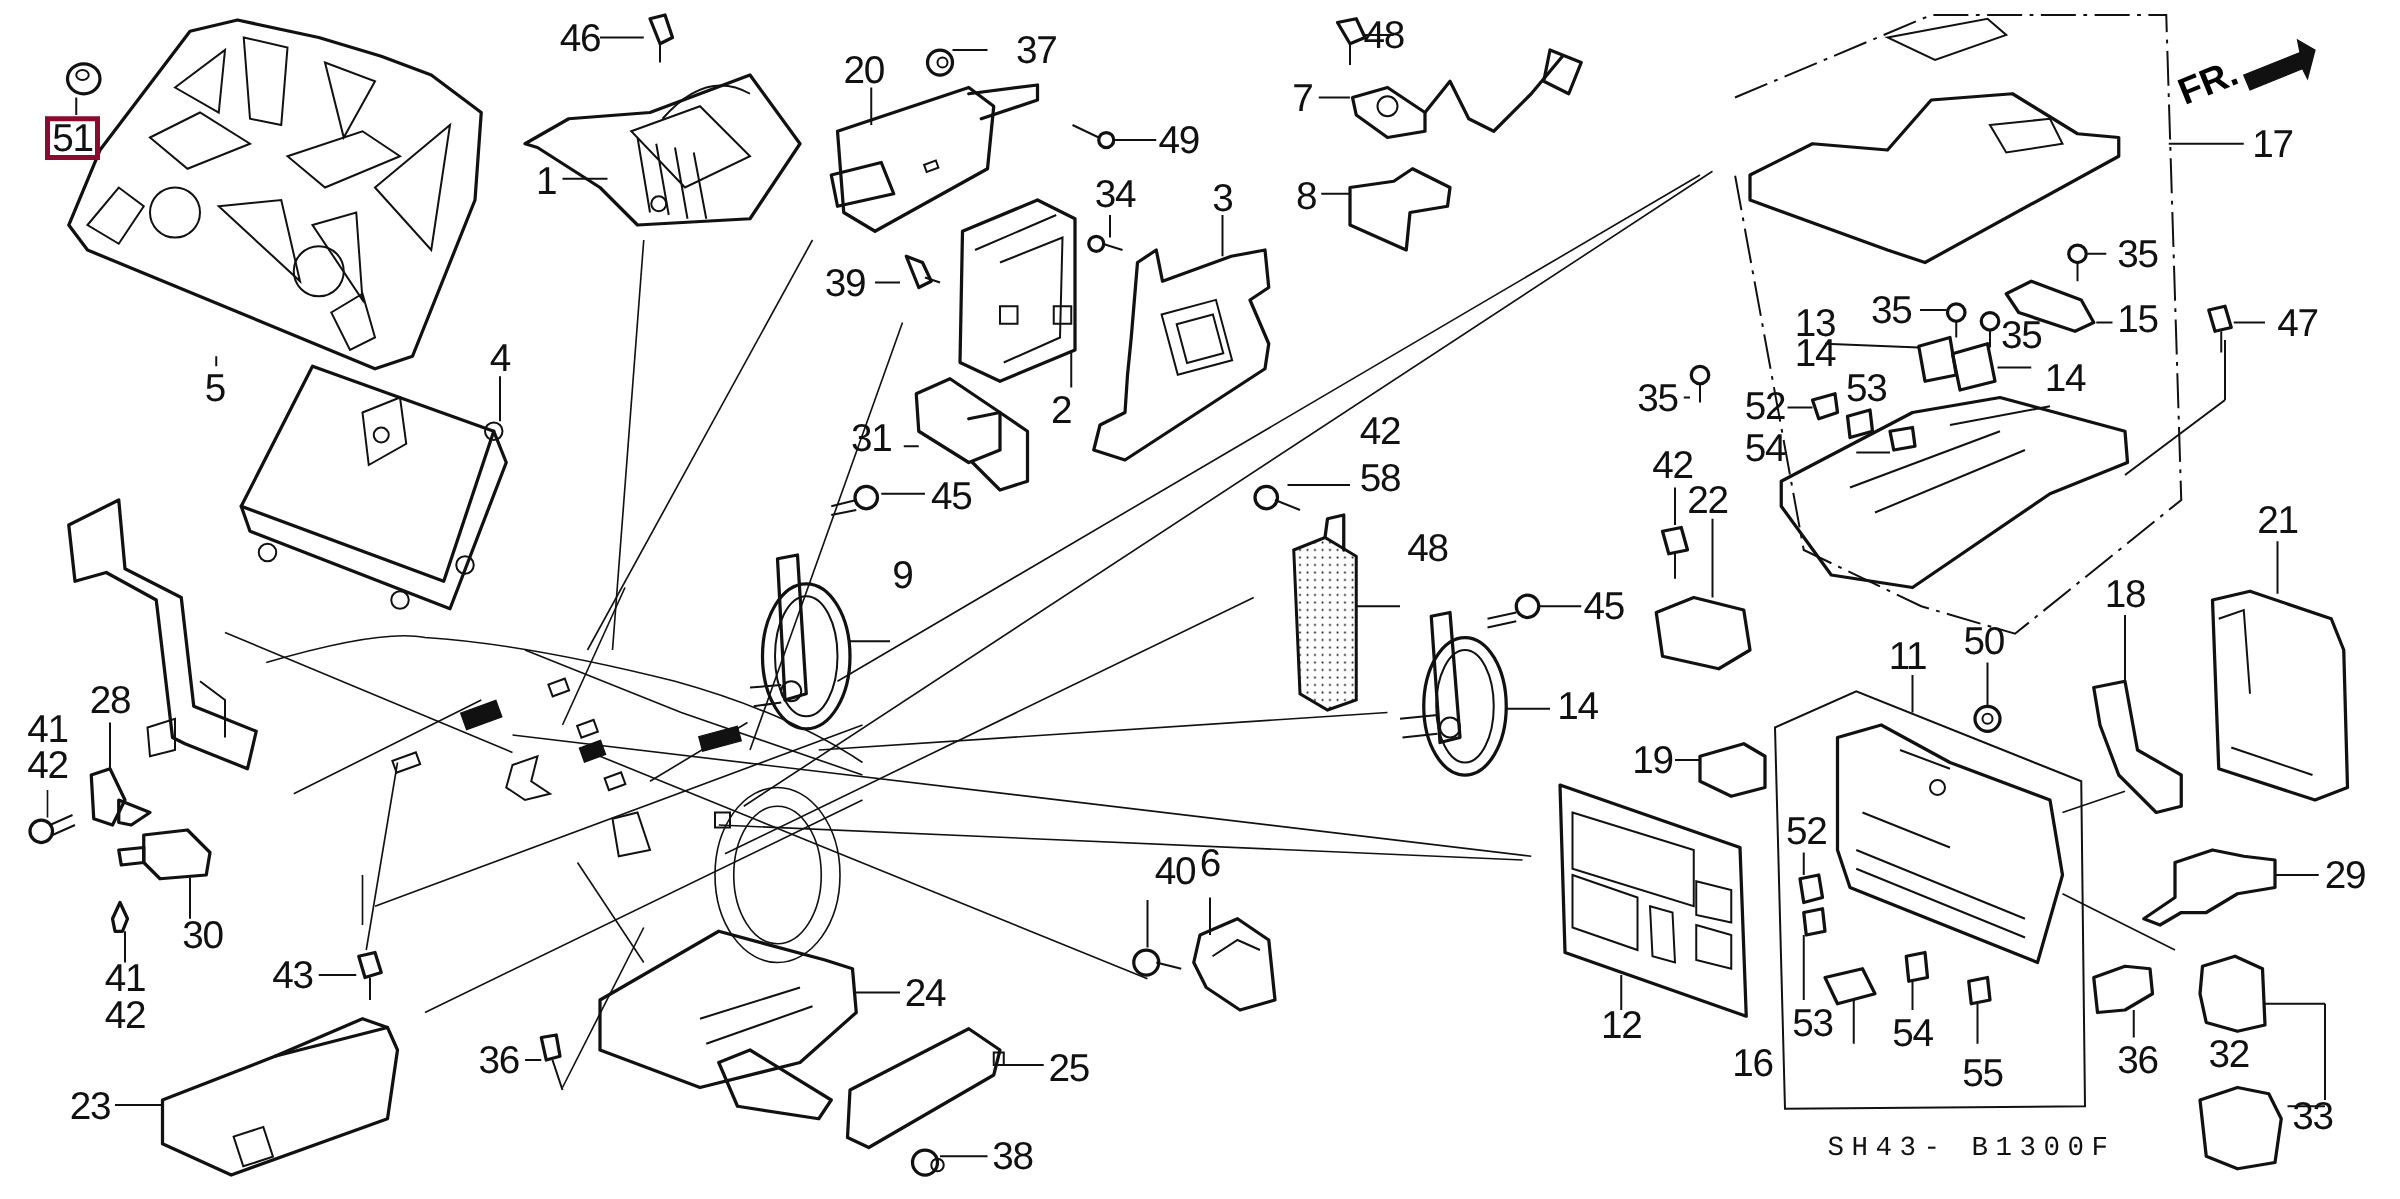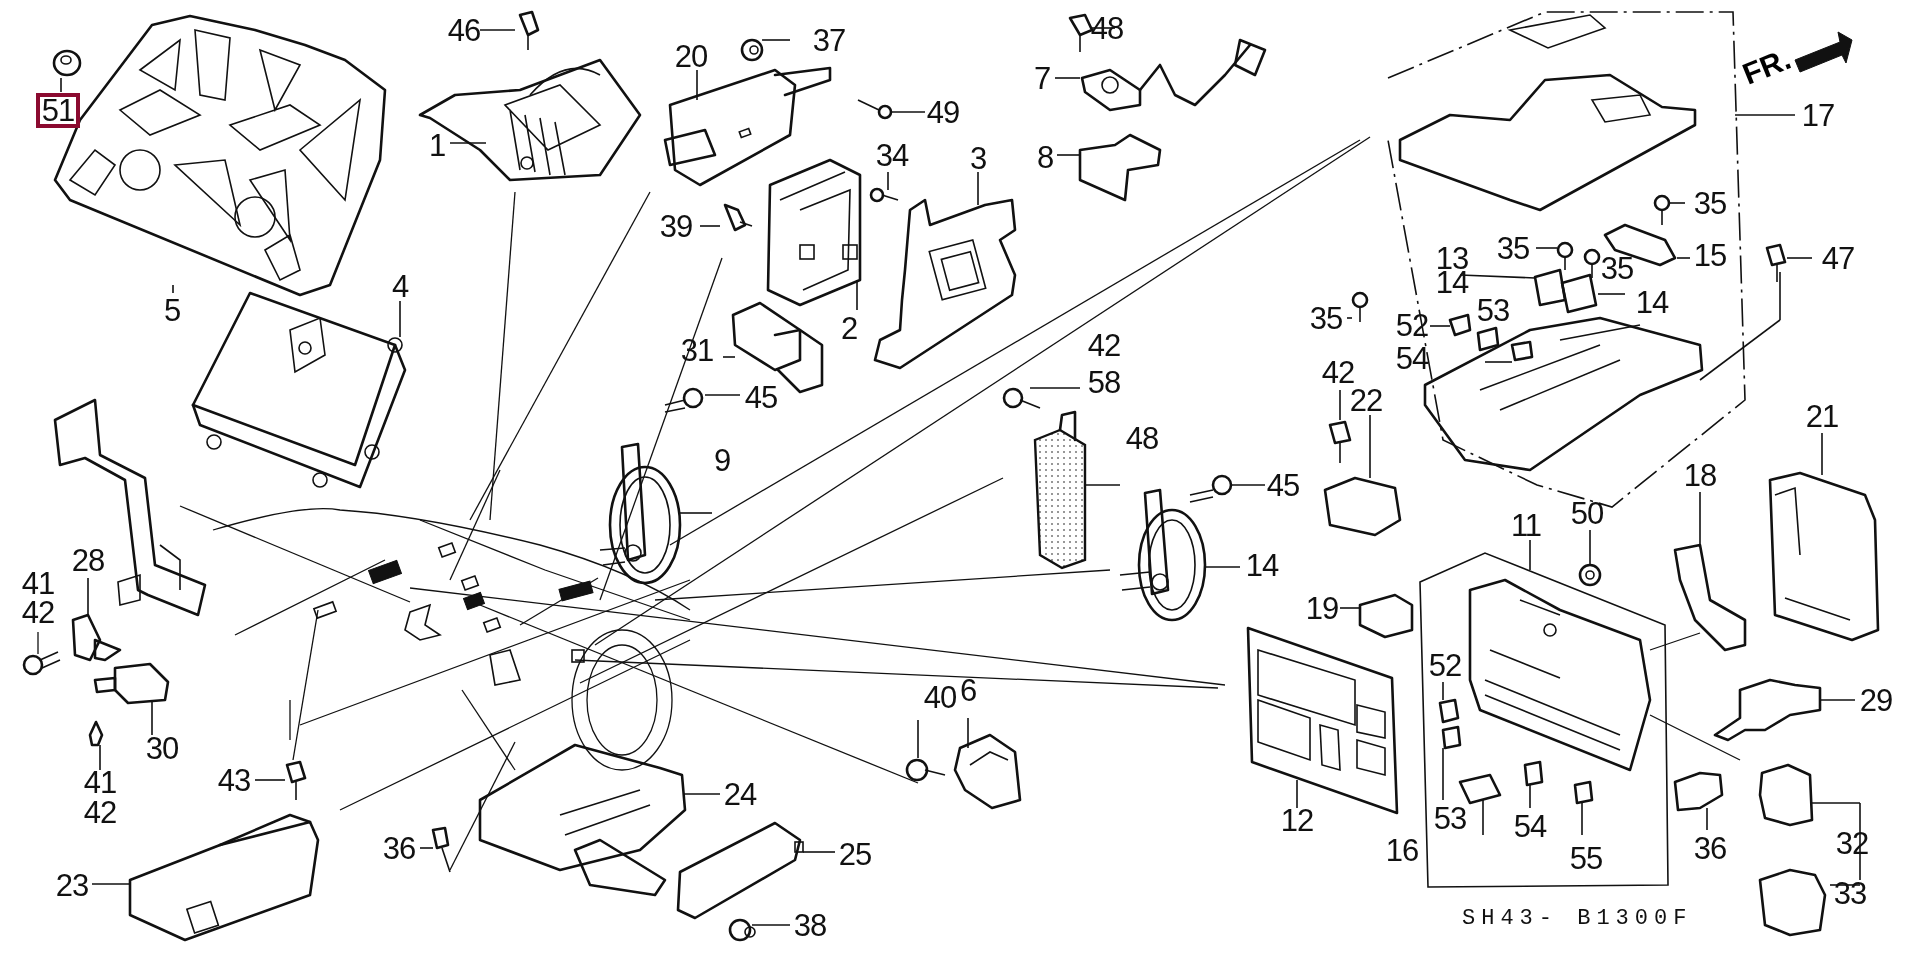--- a/index.html
+++ b/index.html
@@ -452,21 +452,21 @@
 <div class="lbl" style="left:1587px;top:513px">50</div>
 <div class="lbl" style="left:1322px;top:608px">19</div>
 <div class="lbl" style="left:1445px;top:665px">52</div>
 <div class="lbl" style="left:1450px;top:818px">53</div>
 <div class="lbl" style="left:1402px;top:850px">16</div>
 <div class="lbl" style="left:1530px;top:826px">54</div>
 <div class="lbl" style="left:1586px;top:858px">55</div>
 <div class="lbl" style="left:1297px;top:820px">12</div>
 <div class="lbl" style="left:1876px;top:700px">29</div>
 <div class="lbl" style="left:1710px;top:848px">36</div>
-<div class="lbl" style="left:1852px;top:843px">32</div>
+<div class="lbl" style="left:1783px;top:843px">32</div>
 <div class="lbl" style="left:1850px;top:893px">33</div>
 <div class="lbl" style="left:940px;top:697px">40</div>
 <div class="lbl" style="left:968px;top:690px">6</div>
 <div class="lbl" style="left:740px;top:794px">24</div>
 <div class="lbl" style="left:855px;top:854px">25</div>
 <div class="lbl" style="left:810px;top:925px">38</div>
 <div class="lbl" style="left:399px;top:848px">36</div>
 <div class="lbl" style="left:234px;top:780px">43</div>
 <div class="lbl" style="left:72px;top:885px">23</div>
 <div class="lbl" style="left:88px;top:560px">28</div>

